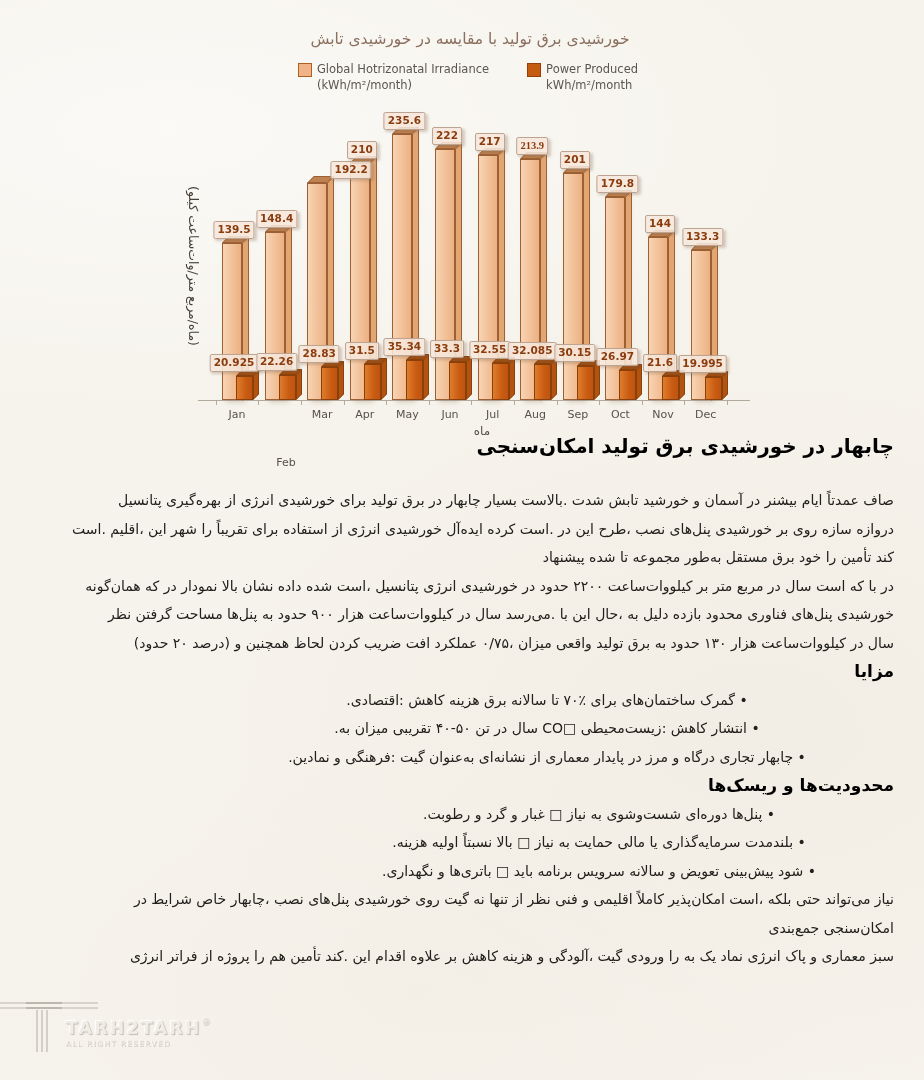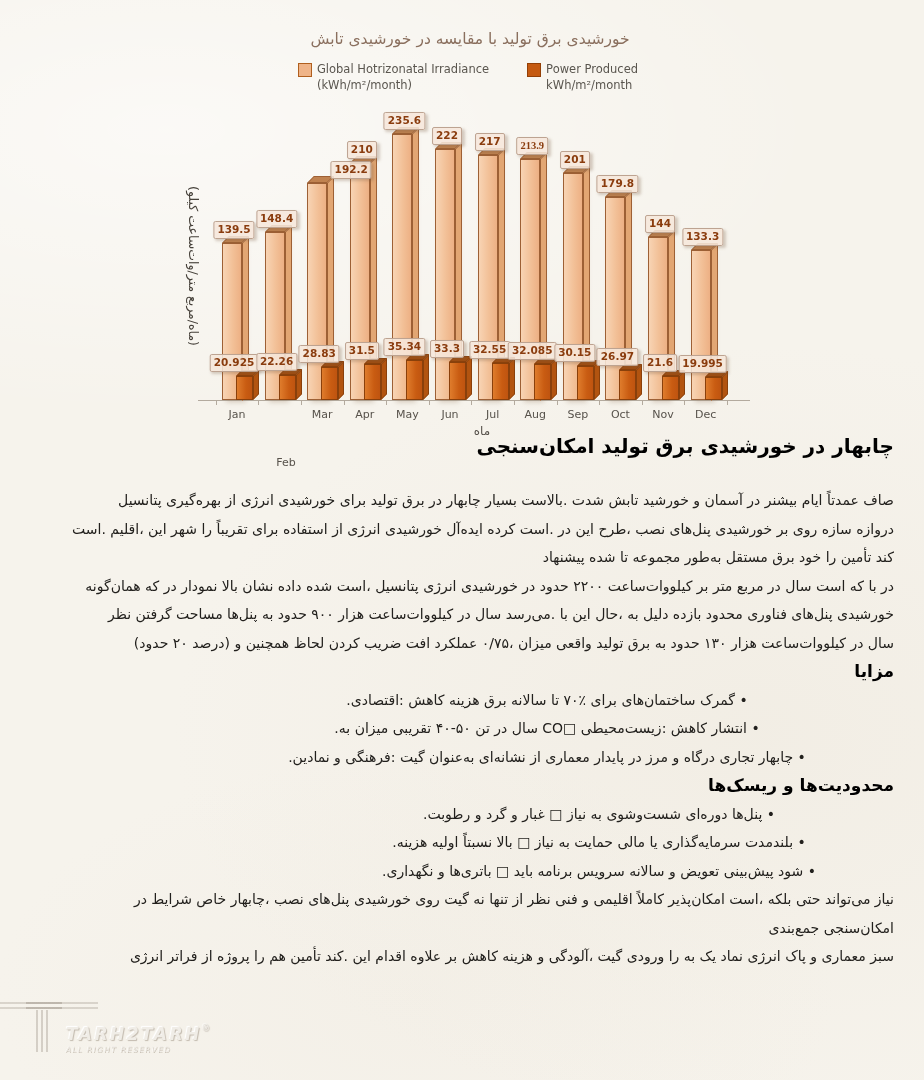--- a/index.html
+++ b/index.html
@@ -52,21 +52,21 @@
   .content{position:absolute;left:0;right:0;top:430px;padding:0 30px;z-index:2;}
   .content-heading{direction:ltr;text-align:right;font-weight:700;font-size:20px;line-height:32px;
     margin-bottom:24px;color:#000;}
   .line{direction:ltr;text-align:right;font-size:14px;line-height:28.5px;color:#22201d;}
   .line.h2{font-weight:700;font-size:17px;color:#000;}
   .line.c1{margin-left:170px;text-align:center;}
   .line.c2{margin-left:274px;text-align:center;}
   
   .wm-rule{position:absolute;left:0;top:1002px;width:98px;height:8px;z-index:0;
     background:linear-gradient(to bottom, rgba(150,140,128,.30) 0 2px, transparent 2px 5px, rgba(150,140,128,.30) 5px 7px, transparent 7px);}
-  .wm{position:absolute;left:26px;top:996px;display:flex;align-items:flex-end;z-index:1;font-style:italic;}
+  .wm{position:absolute;left:26px;top:996px;display:flex;align-items:center;z-index:1;}
   .wm-icon{position:relative;width:36px;height:58px;flex:none;}
   .wm-icon::before{content:"";position:absolute;left:0;top:6px;width:36px;height:8px;
     background:linear-gradient(to bottom, rgba(150,140,128,.40) 0 2px, transparent 2px 5px, rgba(150,140,128,.40) 5px 7px, transparent 7px);}
   .wm-icon::after{content:"";position:absolute;left:10px;top:14px;width:15px;height:42px;
     background:repeating-linear-gradient(90deg, rgba(150,140,128,.35) 0 2px, transparent 2px 5px);}
   .wm-text{margin-left:4px;margin-top:16px;}
   .wm-brand{font-size:17px;font-weight:700;letter-spacing:2.5px;color:#f0ede7;
     text-shadow:1px 1px 1px #c4bcb0, -1px -1px 1px #ffffff, 0 0 1px #beb6aa;}
   .wm-reg{font-size:8px;vertical-align:top;letter-spacing:0;}
   .wm-sub{font-size:7.5px;letter-spacing:1.3px;color:#ebe7e0;margin-top:1px;

